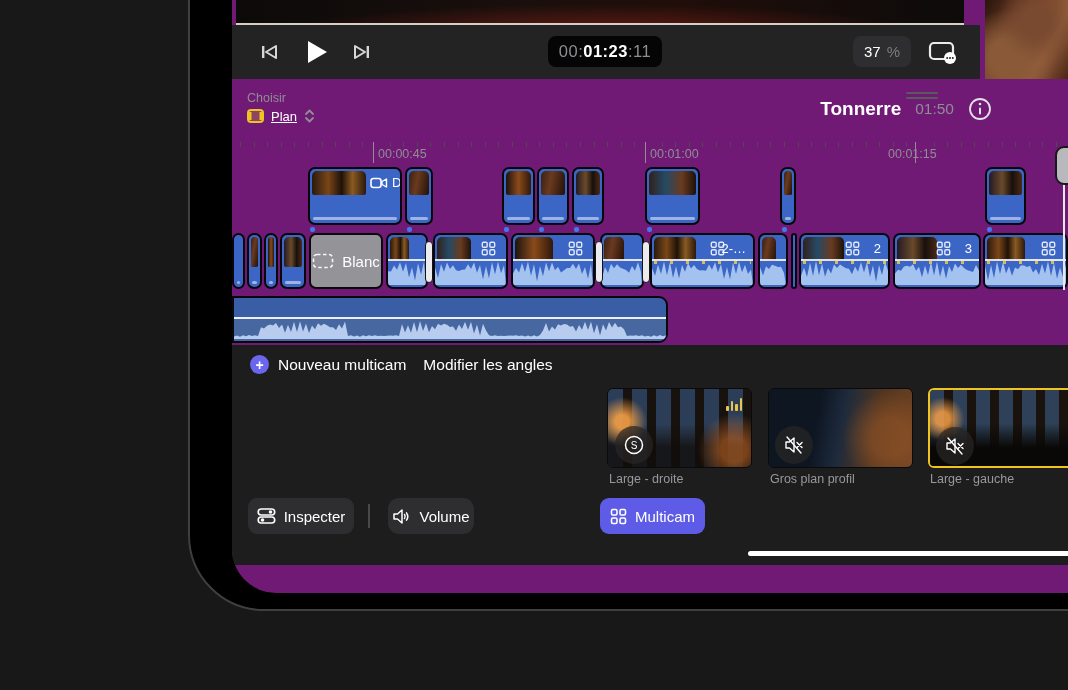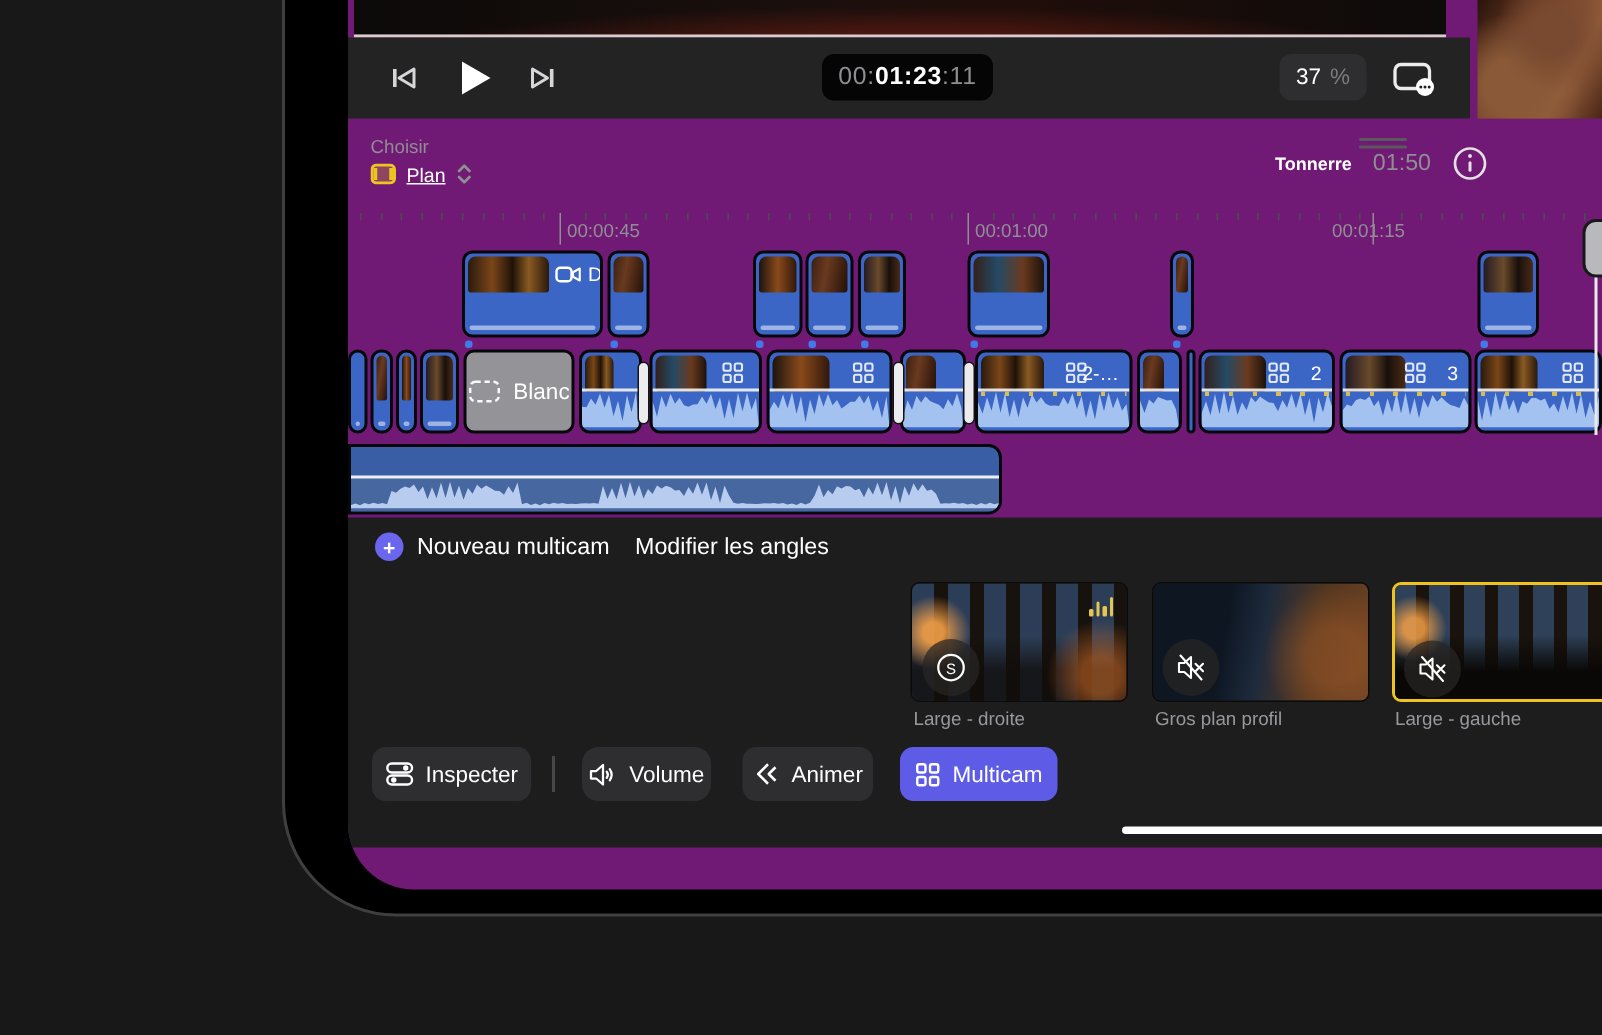--- a/index.html
+++ b/index.html
@@ -33,21 +33,21 @@
         border-radius:8px;display:flex;align-items:center;justify-content:center;gap:6px;font-size:15px;}
   .zoom-badge .pct{color:#7c7c80;}
   
   .tl-header{position:absolute;left:0;top:84px;width:836px;height:56px;}
   .choose{position:absolute;left:15px;top:7px;font-size:12.5px;color:#8e8e93;}
   .plan-row{position:absolute;left:15px;top:24px;display:flex;align-items:center;gap:7px;}
   .plan-label{font-size:13px;color:#fff;text-decoration:underline;}
   .grab{position:absolute;left:674px;top:8px;width:32px;}
   .grab div{height:2px;background:#5a5a5e;border-radius:1px;margin-bottom:3px;}
   .project-info{position:absolute;right:76px;top:13px;display:flex;align-items:center;gap:14px;}
-  .proj-name{font-size:12px;font-weight:600;}
+  .proj-name{font-size:19px;font-weight:600;}
   .proj-dur{font-size:15.5px;color:#8e8e93;}
   
   .ruler{position:absolute;left:0;top:140px;width:836px;height:26px;}
   .tick{position:absolute;top:2px;width:1px;height:5px;background:#4c4c50;}
   .tick.major{height:21px;background:#8e8e93;}
   .rlabel{position:absolute;top:7px;font-size:12.5px;color:#8e8e93;white-space:nowrap;}
   
   .row-conn{position:absolute;left:0;top:167px;width:836px;height:66px;}
   .row-main{position:absolute;left:0;top:233px;width:836px;height:57px;}
   .row-audio{position:absolute;left:0;top:296px;width:836px;height:47px;}
@@ -522,27 +522,20 @@
         </button>
         <div class="tool-div"></div>
         <button class="tool-btn" style="left:156px;width:86px;border-radius:11px;">
           <svg width="19" height="17" viewBox="0 0 19 17">
             <path d="M2 6 L5.5 6 L10 2 L10 15 L5.5 11 L2 11 Z" fill="none" stroke="#fff" stroke-width="1.5" stroke-linejoin="round"></path>
             <path d="M12.5 6.5 Q14 8.5 12.5 10.5" fill="none" stroke="#fff" stroke-width="1.5" stroke-linecap="round"></path>
             <path d="M14.5 4.8 Q17 8.5 14.5 12.2" fill="none" stroke="#fff" stroke-width="1.5" stroke-linecap="round"></path>
           </svg>
           <span>Volume</span>
         </button>
-        <button class="tool-btn" style="left:263px;width:87px;">
-          <svg width="18" height="18" viewBox="0 0 18 18">
-            <path d="M10 2.5 L3.5 9 L10 15.5" fill="none" stroke="#fff" stroke-width="1.7" stroke-linejoin="round"></path>
-            <path d="M15 4.5 L10.5 9 L15 13.5" fill="none" stroke="#fff" stroke-width="1.7" stroke-linejoin="round"></path>
-          </svg>
-          <span>Animer</span>
-        </button>
         <button class="tool-btn active" style="left:368px;width:105px;">
           <svg width="17" height="17" viewBox="0 0 17 17">
             <rect x="1.5" y="1.5" width="5.5" height="5.5" rx="1.4" fill="none" stroke="#fff" stroke-width="1.6"></rect>
             <rect x="10" y="1.5" width="5.5" height="5.5" rx="1.4" fill="none" stroke="#fff" stroke-width="1.6"></rect>
             <rect x="1.5" y="10" width="5.5" height="5.5" rx="1.4" fill="none" stroke="#fff" stroke-width="1.6"></rect>
             <rect x="10" y="10" width="5.5" height="5.5" rx="1.4" fill="none" stroke="#fff" stroke-width="1.6"></rect>
           </svg>
           <span>Multicam</span>
         </button>
       </div>

